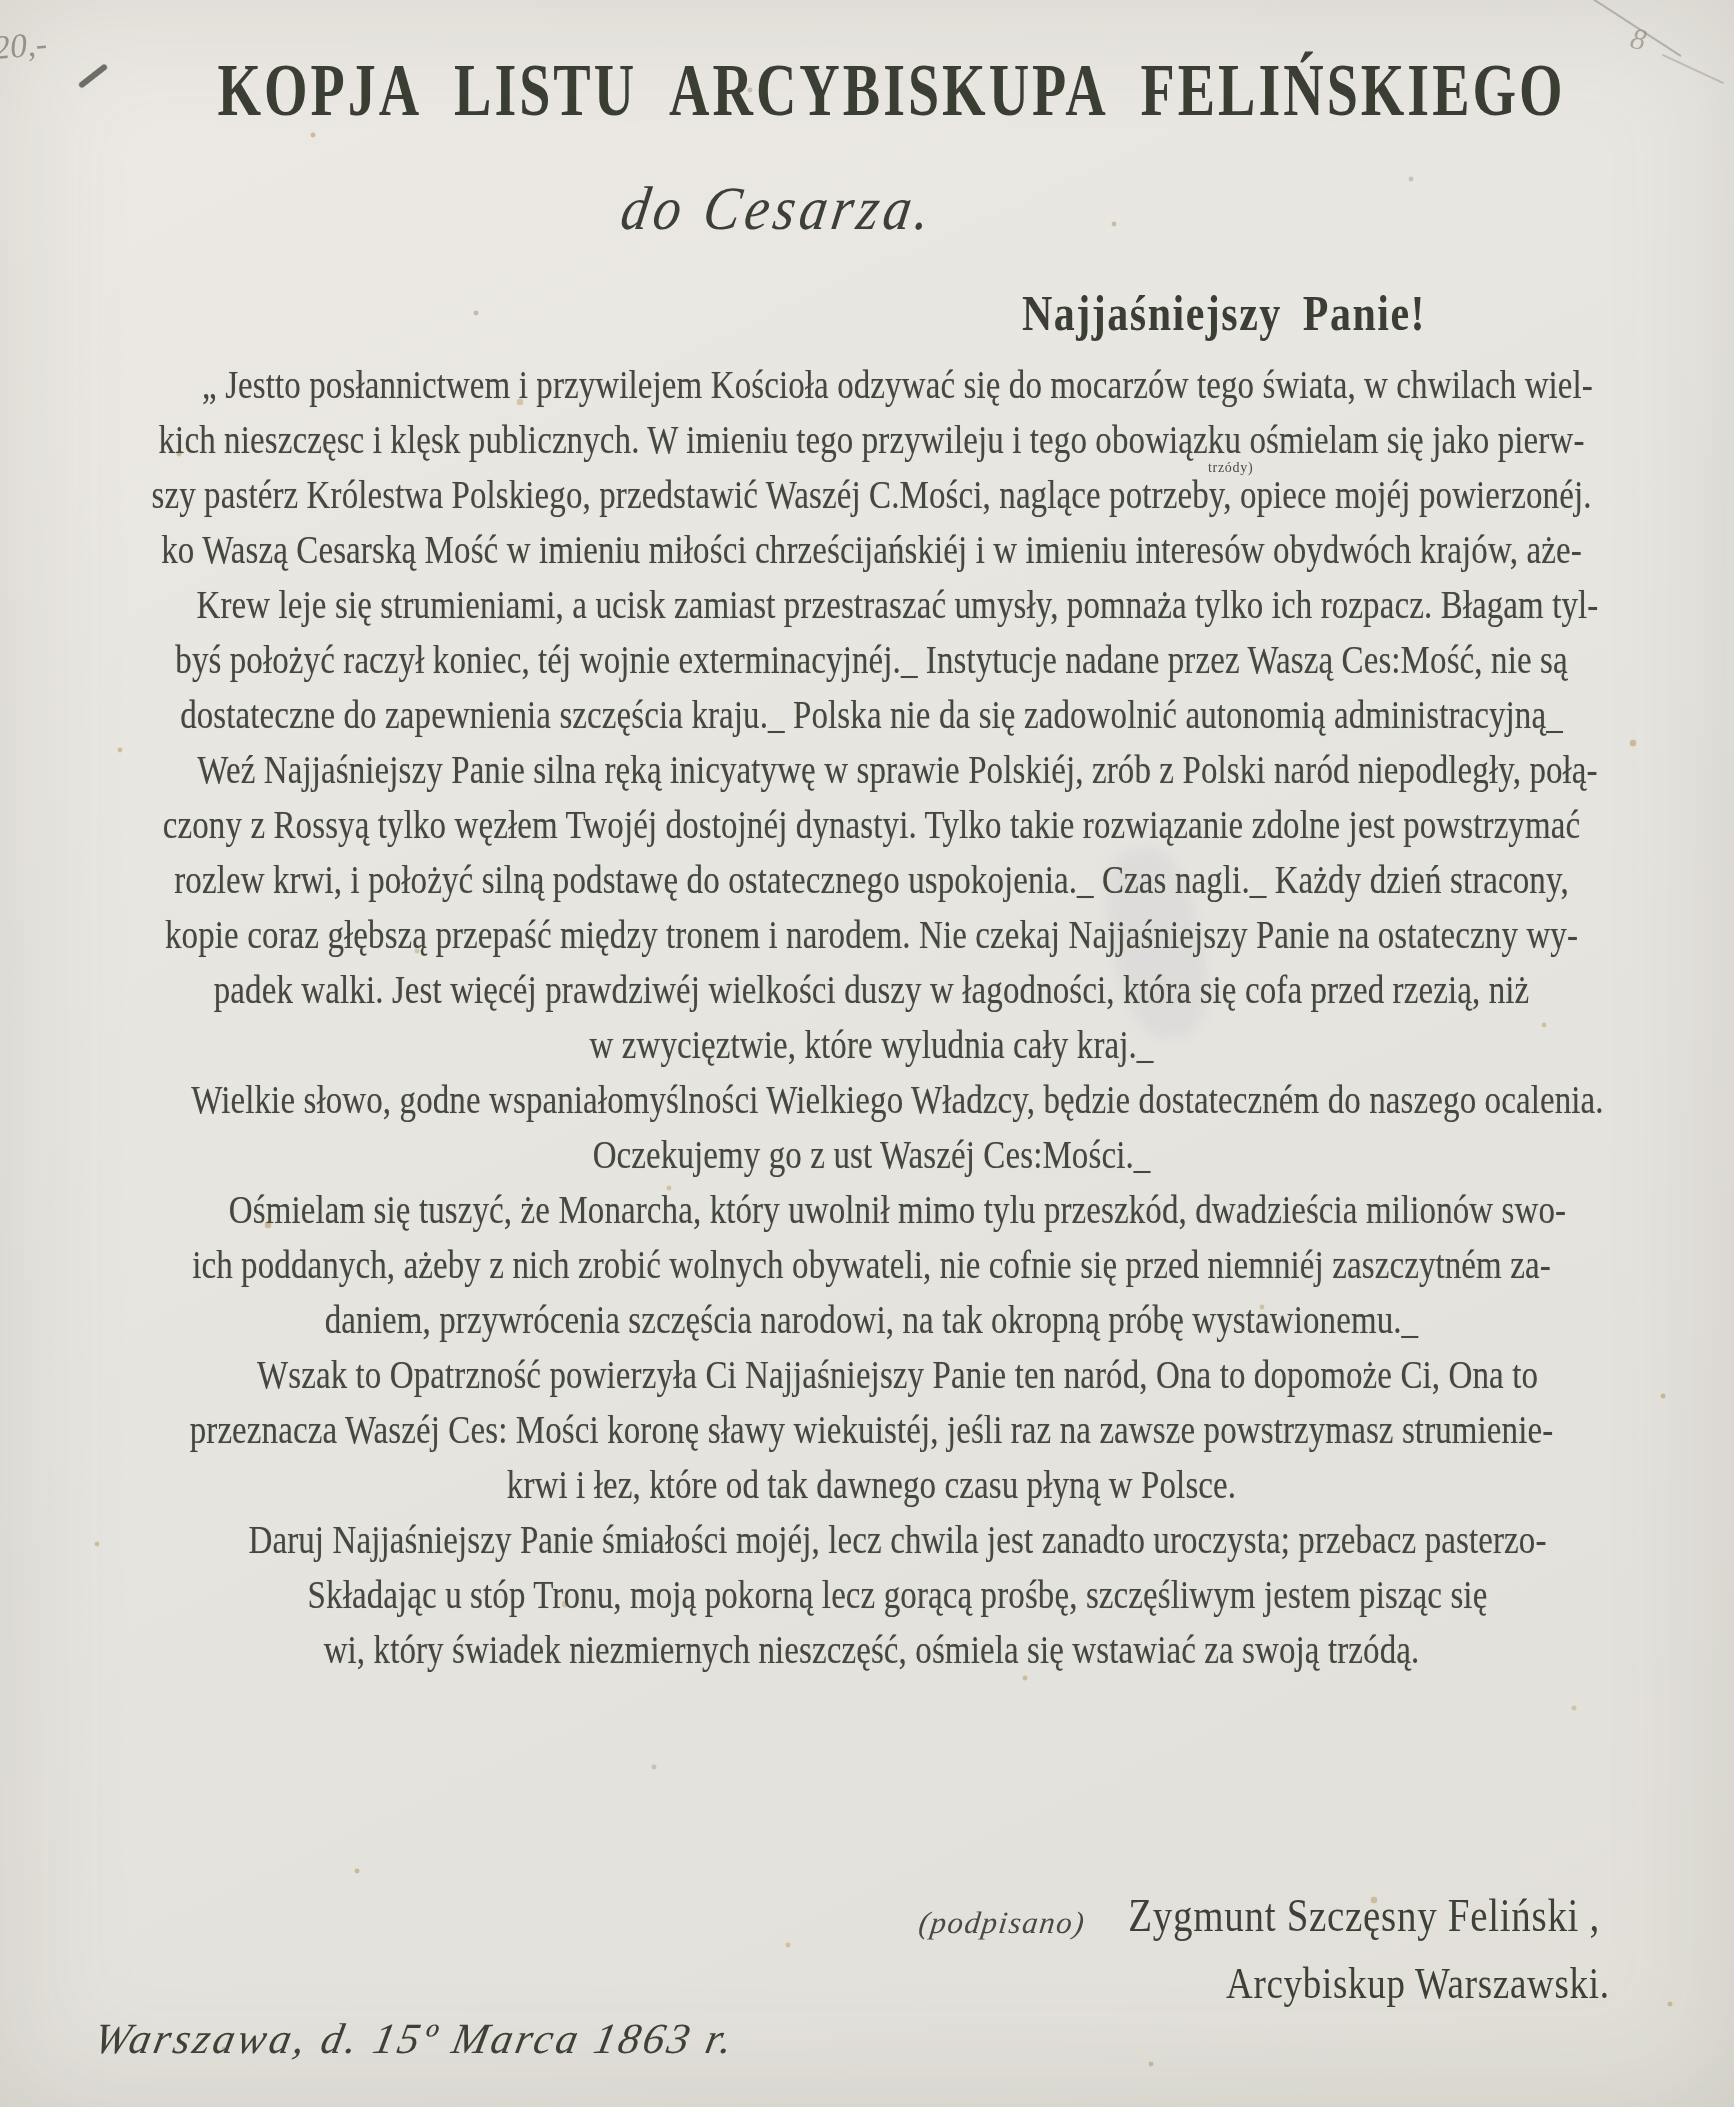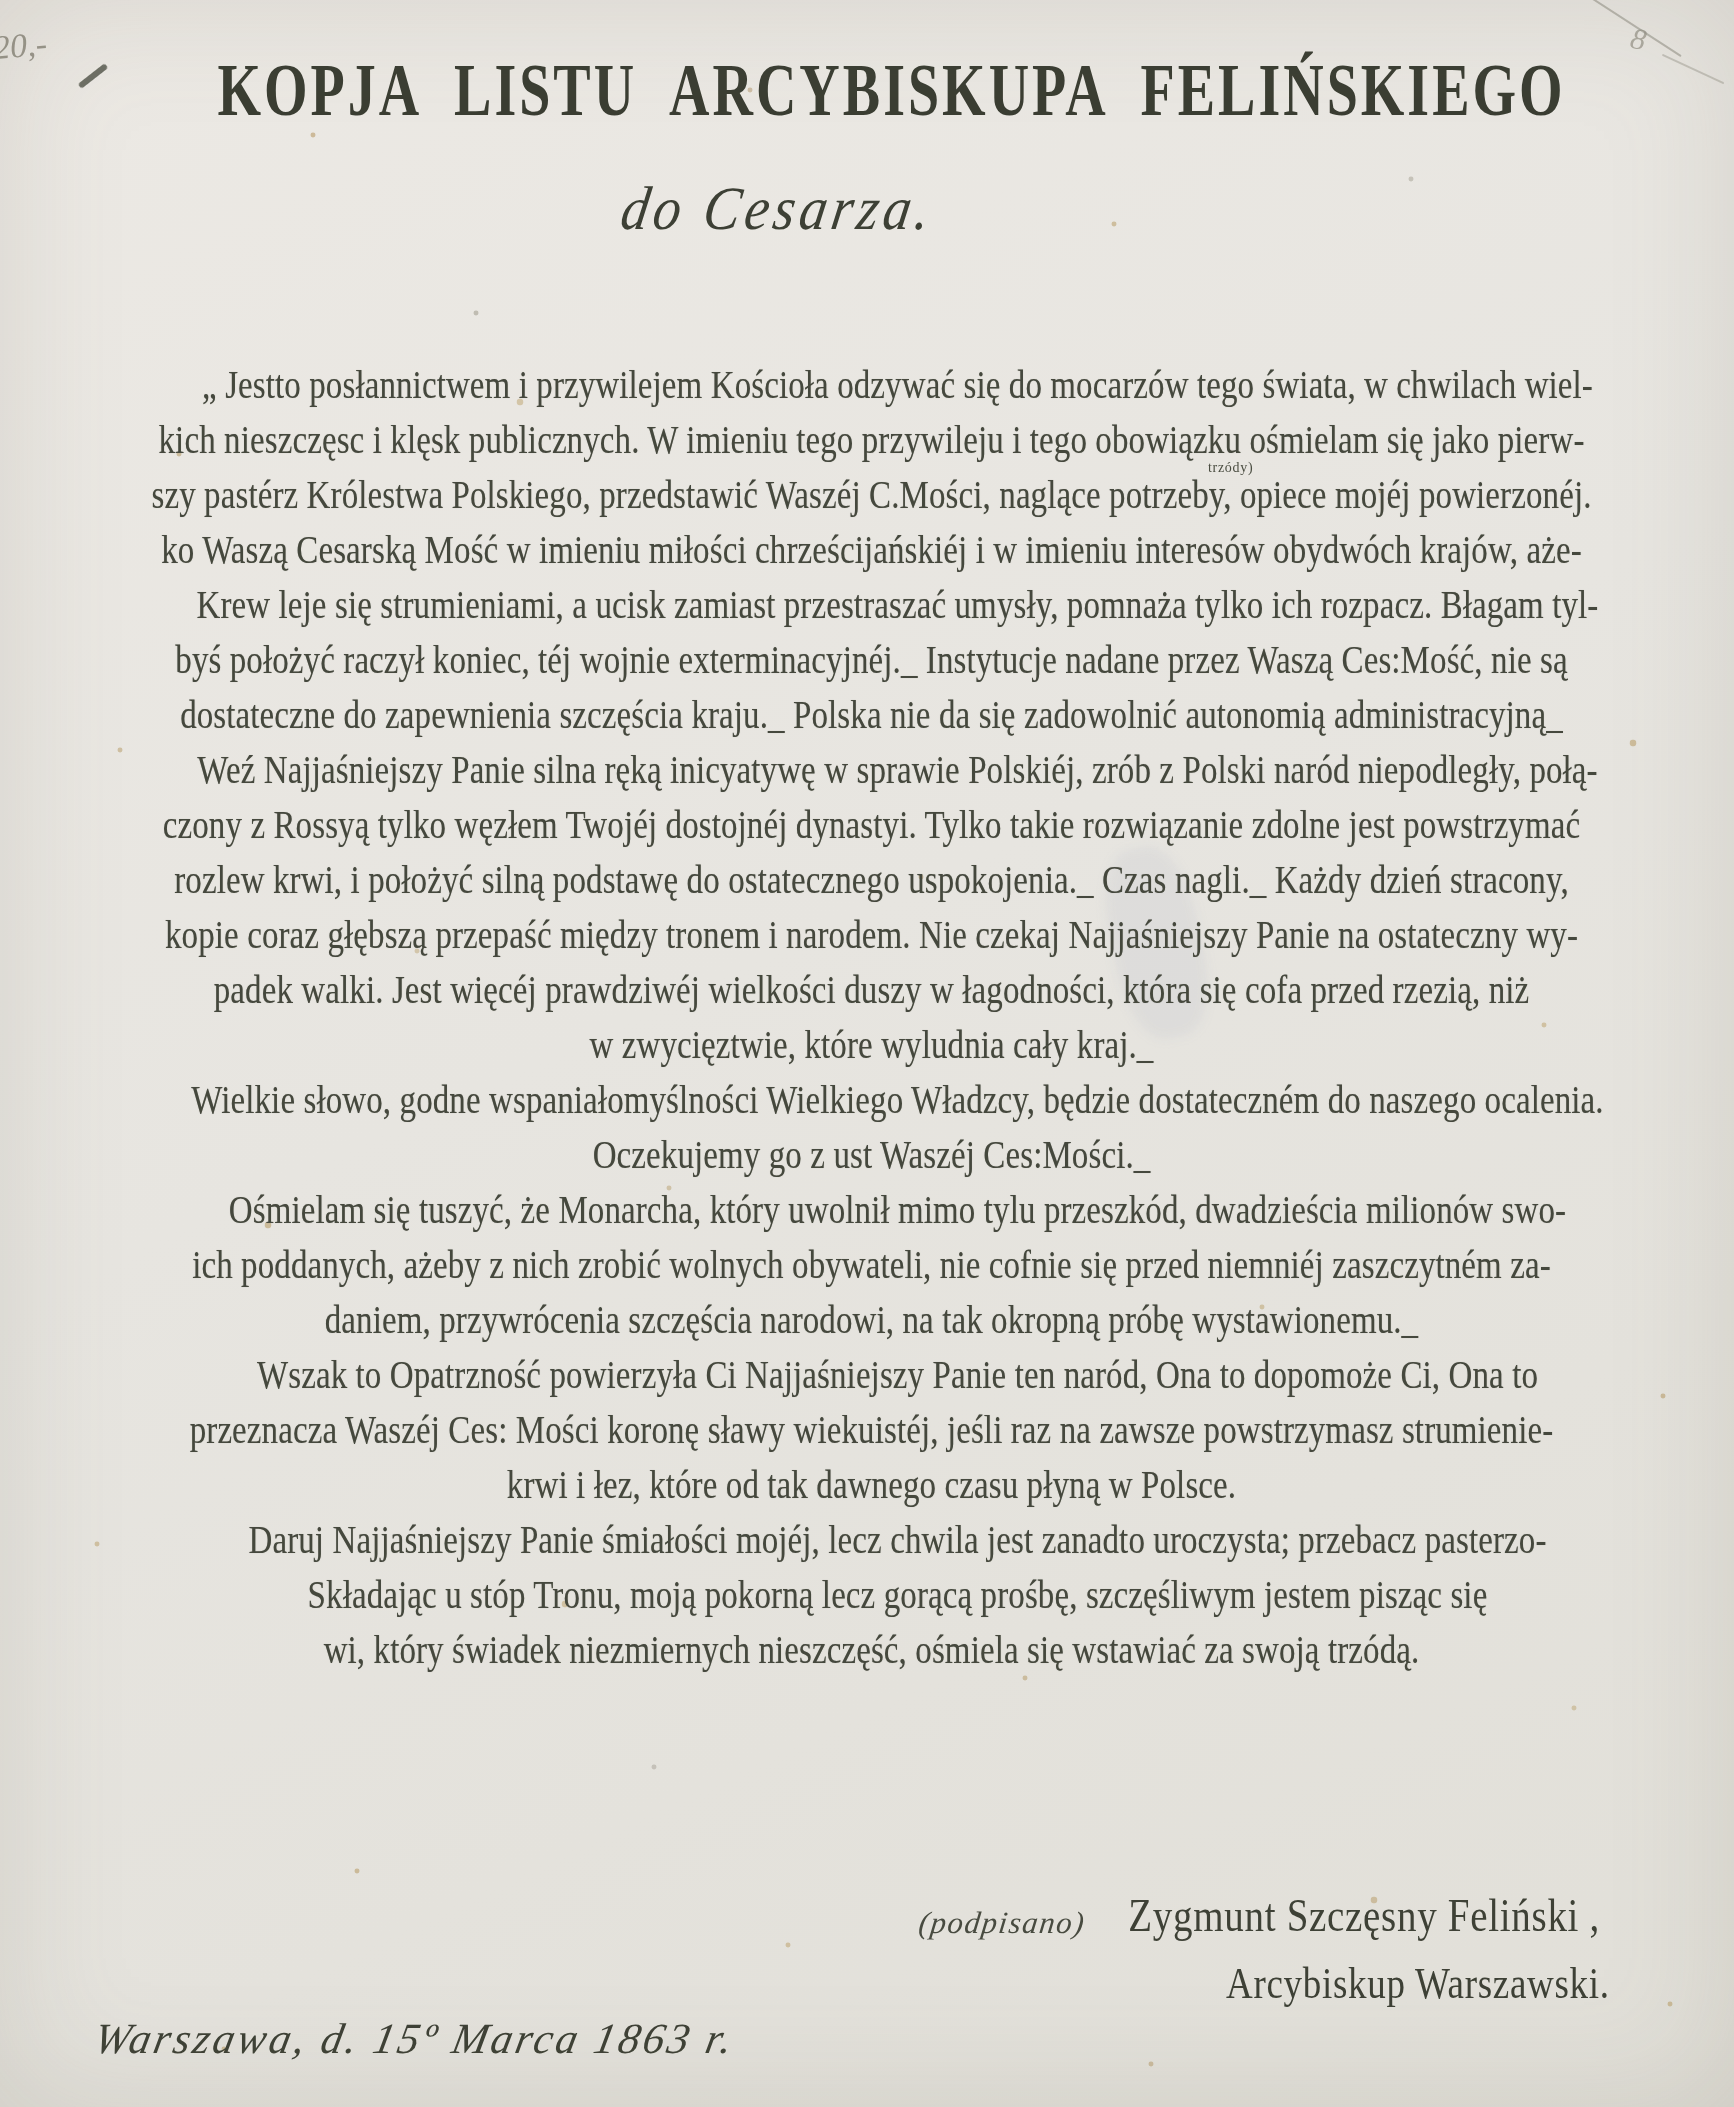--- a/index.html
+++ b/index.html
@@ -84,20 +84,23 @@
   <div class="stroke2"></div>
 
   <div class="title">
     <span class="t">KOPJA LISTU ARCYBISKUPA FELIŃSKIEGO</span>
   </div>
 
   <div class="subtitle">
     <span class="t">do Cesarza.</span>
   </div>
 
+  <div class="salutation">
+    <span class="t">Najjaśniejszy Panie!</span>
+  </div>
 
   <div class="body">
     <div class="line ind"><span class="t">„ Jestto posłannictwem i przywilejem Kościoła odzywać się do mocarzów tego świata, w chwilach wiel-</span></div>
     <div class="line"><span class="t">kich nieszczęsc i klęsk publicznych. W imieniu tego przywileju i tego obowiązku ośmielam się jako pierw-</span></div>
     <div class="line">
       <span class="t">szy pastérz Królestwa Polskiego, przedstawić Waszéj  C.Mości, naglące potrzeby, opiece mojéj powierzonéj.</span>
       <span class="note">trzódy)</span>
     </div>
     <div class="line"><span class="t">ko Waszą Cesarską Mość w imieniu miłości chrześcijańskiéj i w imieniu interesów obydwóch krajów, aże-</span></div>
     <div class="line ind"><span class="t">Krew leje się strumieniami, a ucisk zamiast przestraszać umysły, pomnaża tylko ich rozpacz. Błagam tyl-</span></div>

